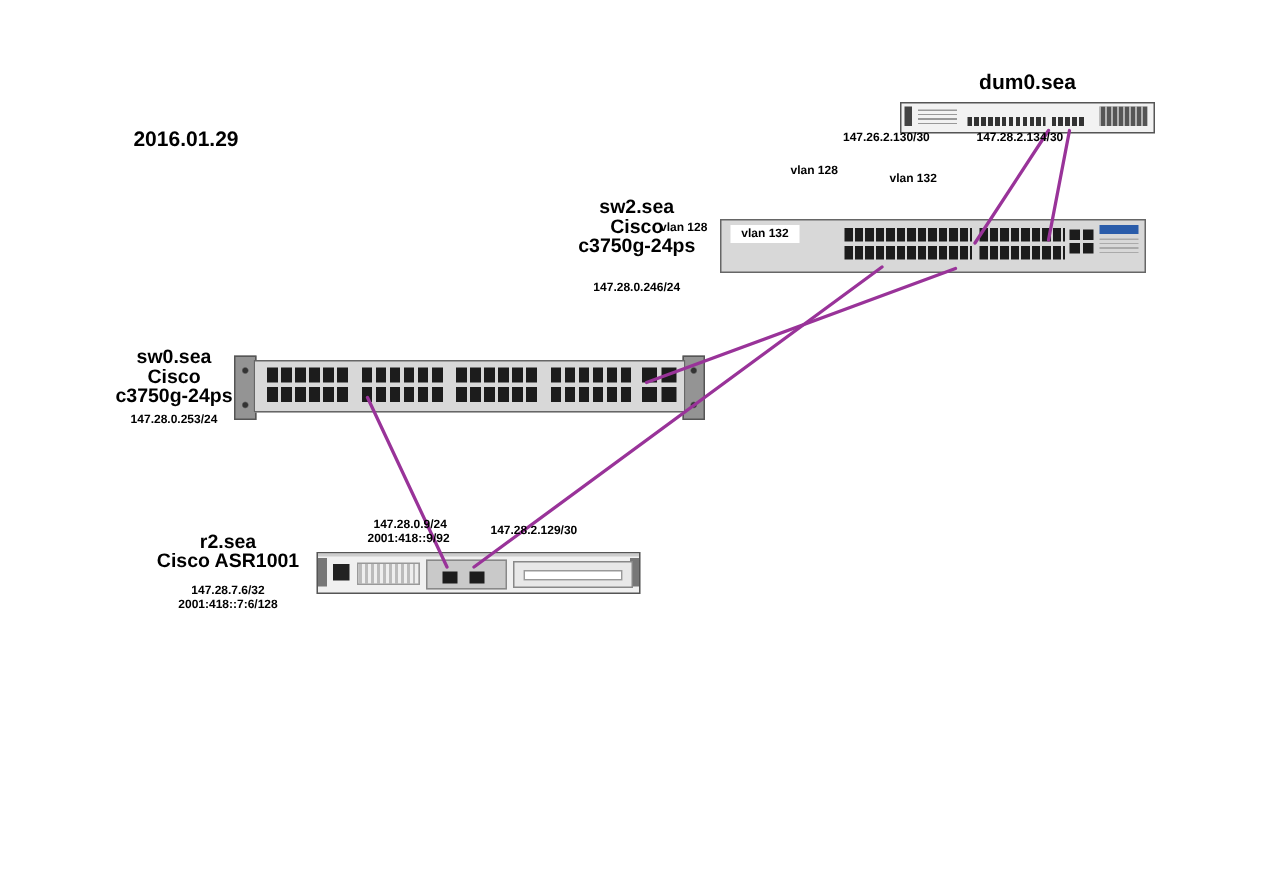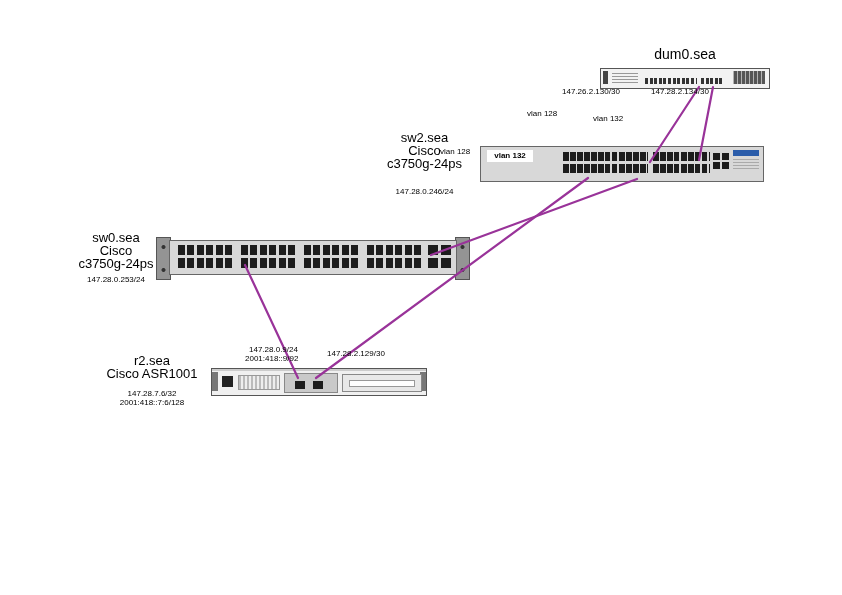--- a/index.html
+++ b/index.html
@@ -1,19 +1,19 @@
 <!DOCTYPE html>
 <html><head>
 <meta charset="utf-8">
 <style>
   html,body{margin:0;padding:0;background:#fff;}
   .canvas{position:relative;width:842px;height:595px;background:#fff;
           font-family:"Liberation Sans",sans-serif;overflow:hidden;color:#000;}
   svg.links{position:absolute;left:0;top:0;z-index:5;pointer-events:none;}
-  .lbl{position:absolute;font-weight:normal;white-space:nowrap;z-index:6;}
+  .lbl{position:absolute;font-weight:bold;white-space:nowrap;z-index:6;}
   .f14{font-size:14px;line-height:17px;}
   .f13{font-size:13px;line-height:13px;}
   .f8{font-size:8px;line-height:9px;}
   .ctr{text-align:center;}
   .dev{position:absolute;z-index:2;}
   
   .dum-body{background:#f2f2f2;border:1px solid #555;}
   .dum-bar{position:absolute;left:2px;top:2px;width:5px;height:13px;background:#444;}
   .dum-slots{position:absolute;left:11px;top:4px;width:26px;height:10px;
              background:repeating-linear-gradient(0deg,#999 0 1px,rgba(0,0,0,0) 1px 3px);}
@@ -56,20 +56,21 @@
 
   <svg class="links" width="842" height="595">
       <line x1="699" y1="87" x2="650" y2="162" stroke="#993399" stroke-width="2.2" stroke-linecap="round"></line>
       <line x1="713" y1="87" x2="699" y2="160" stroke="#993399" stroke-width="2.2" stroke-linecap="round"></line>
       <line x1="637" y1="179" x2="431" y2="255" stroke="#993399" stroke-width="2.2" stroke-linecap="round"></line>
       <line x1="588" y1="178" x2="316" y2="378" stroke="#993399" stroke-width="2.2" stroke-linecap="round"></line>
       <line x1="245" y1="265" x2="298" y2="378" stroke="#993399" stroke-width="2.2" stroke-linecap="round"></line>
     </svg>
 
   <div class="lbl f14 ctr" style="left:62px;top:84px;width:124px">
+    <div>2016.01.29</div>
   </div>
 
   <div class="lbl f14 ctr" style="left:600px;top:46px;width:170px">dum0.sea</div>
   <div class="dev dum-body" style="left:600px;top:68px;width:168px;height:19px">
     <div class="dum-bar"></div>
     <div class="dum-slots"></div>
     <div class="prow-dum" style="left:44px;top:9px;width:52px"></div>
     <div class="prow-dum" style="left:100px;top:9px;width:22px"></div>
     <div class="dum-psu"></div>
   </div>

